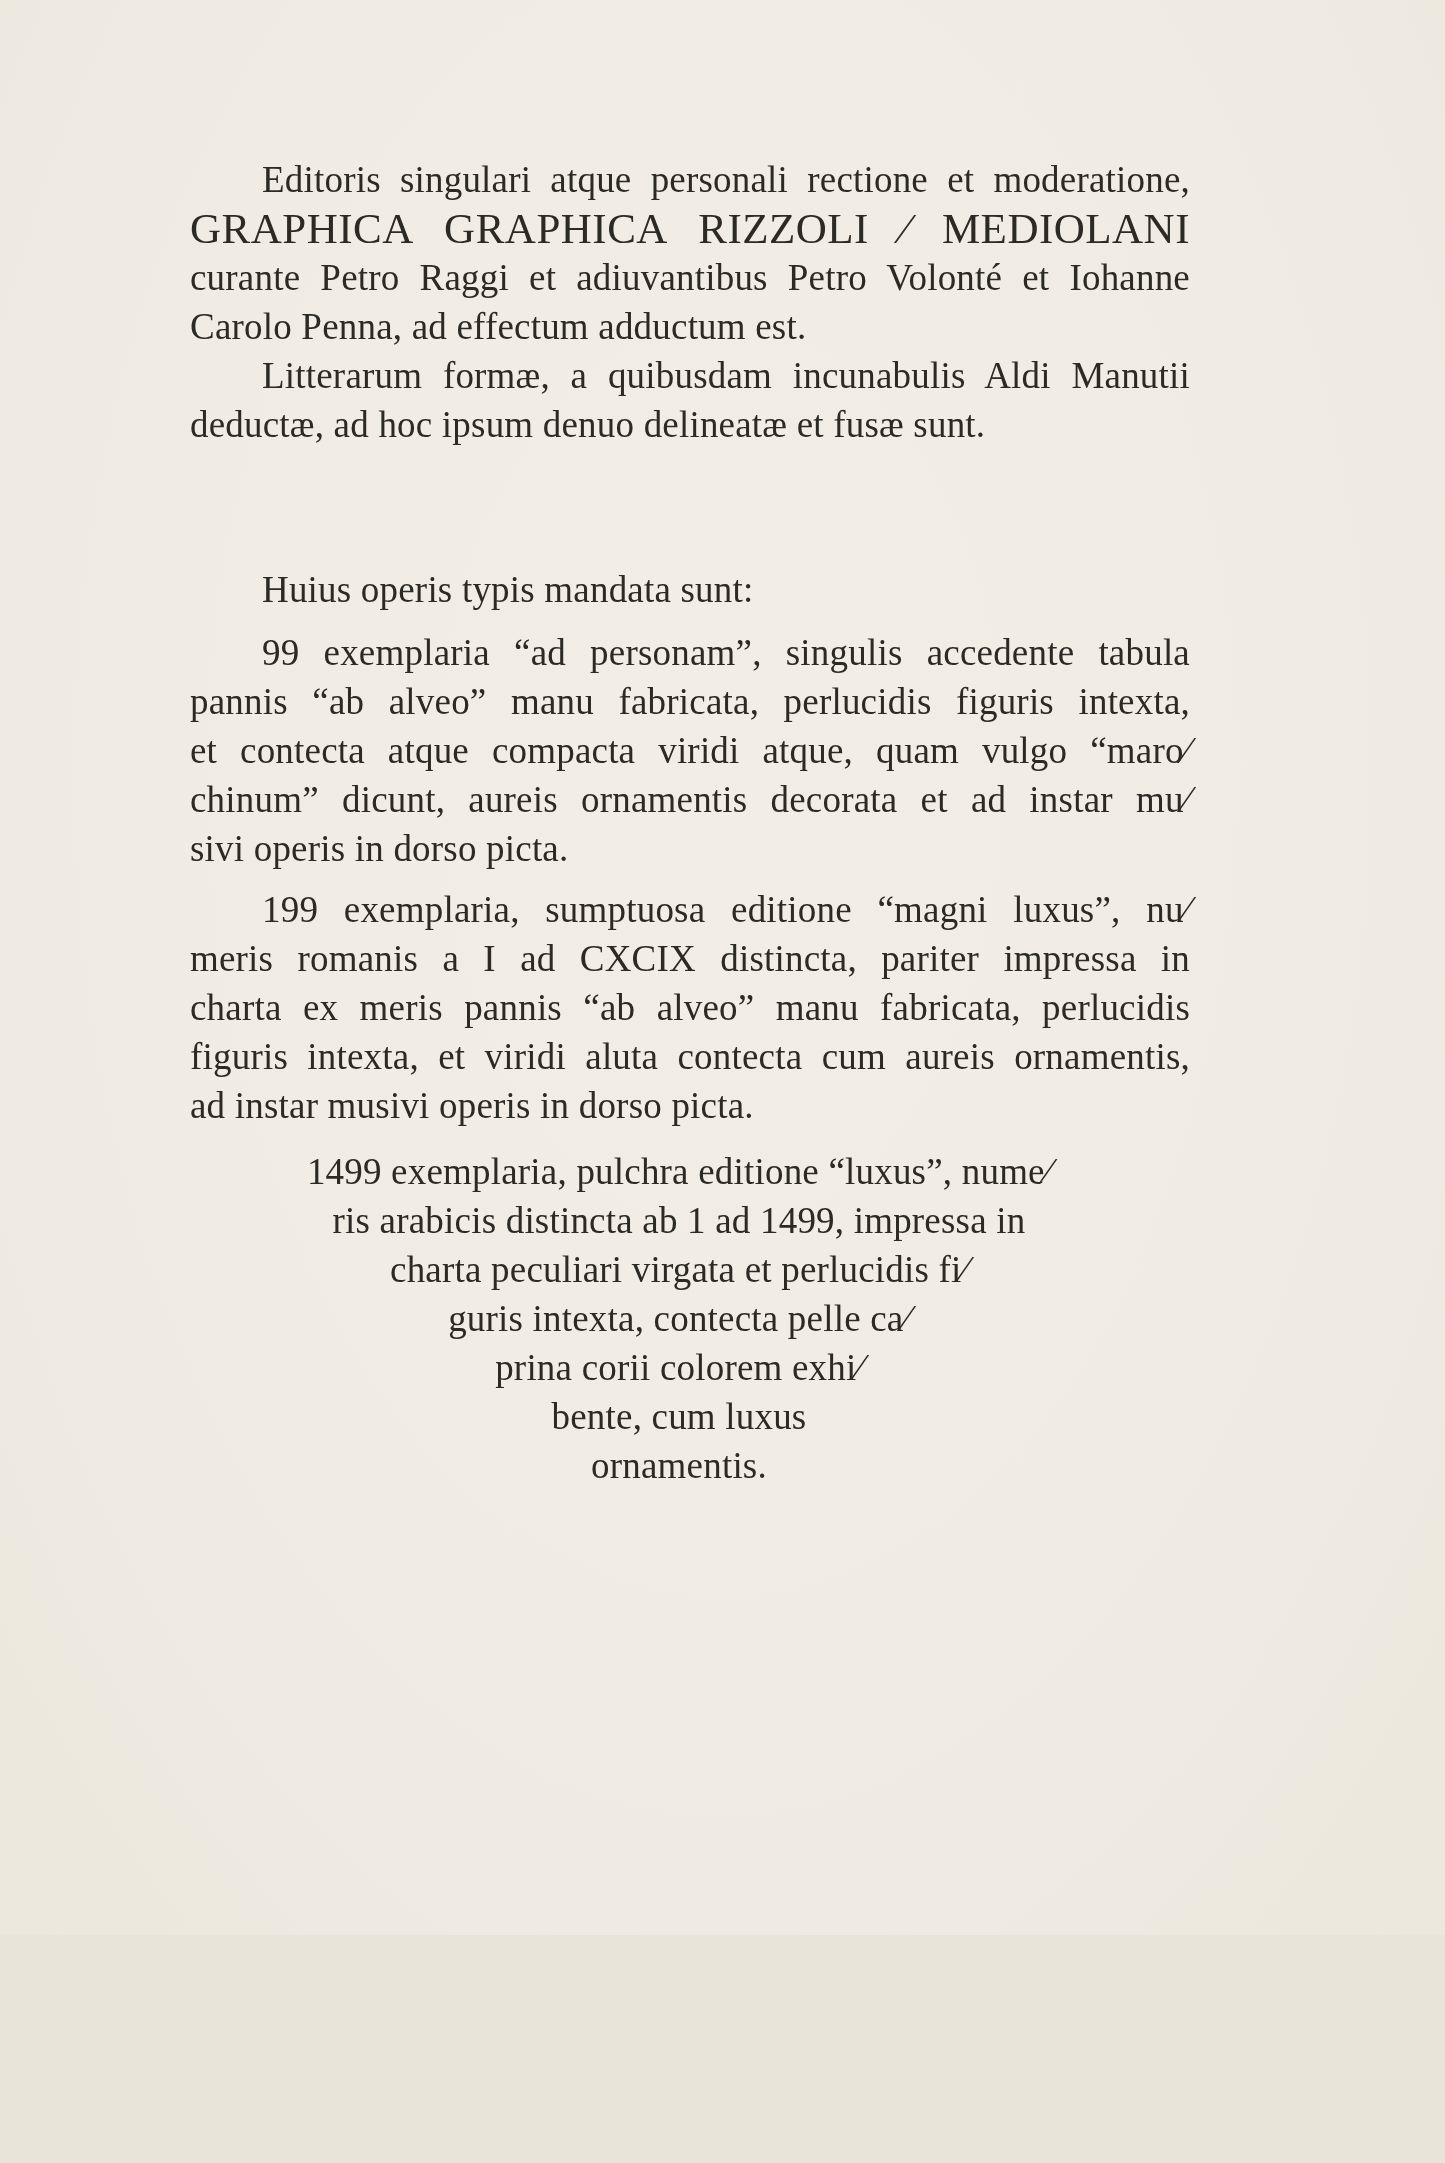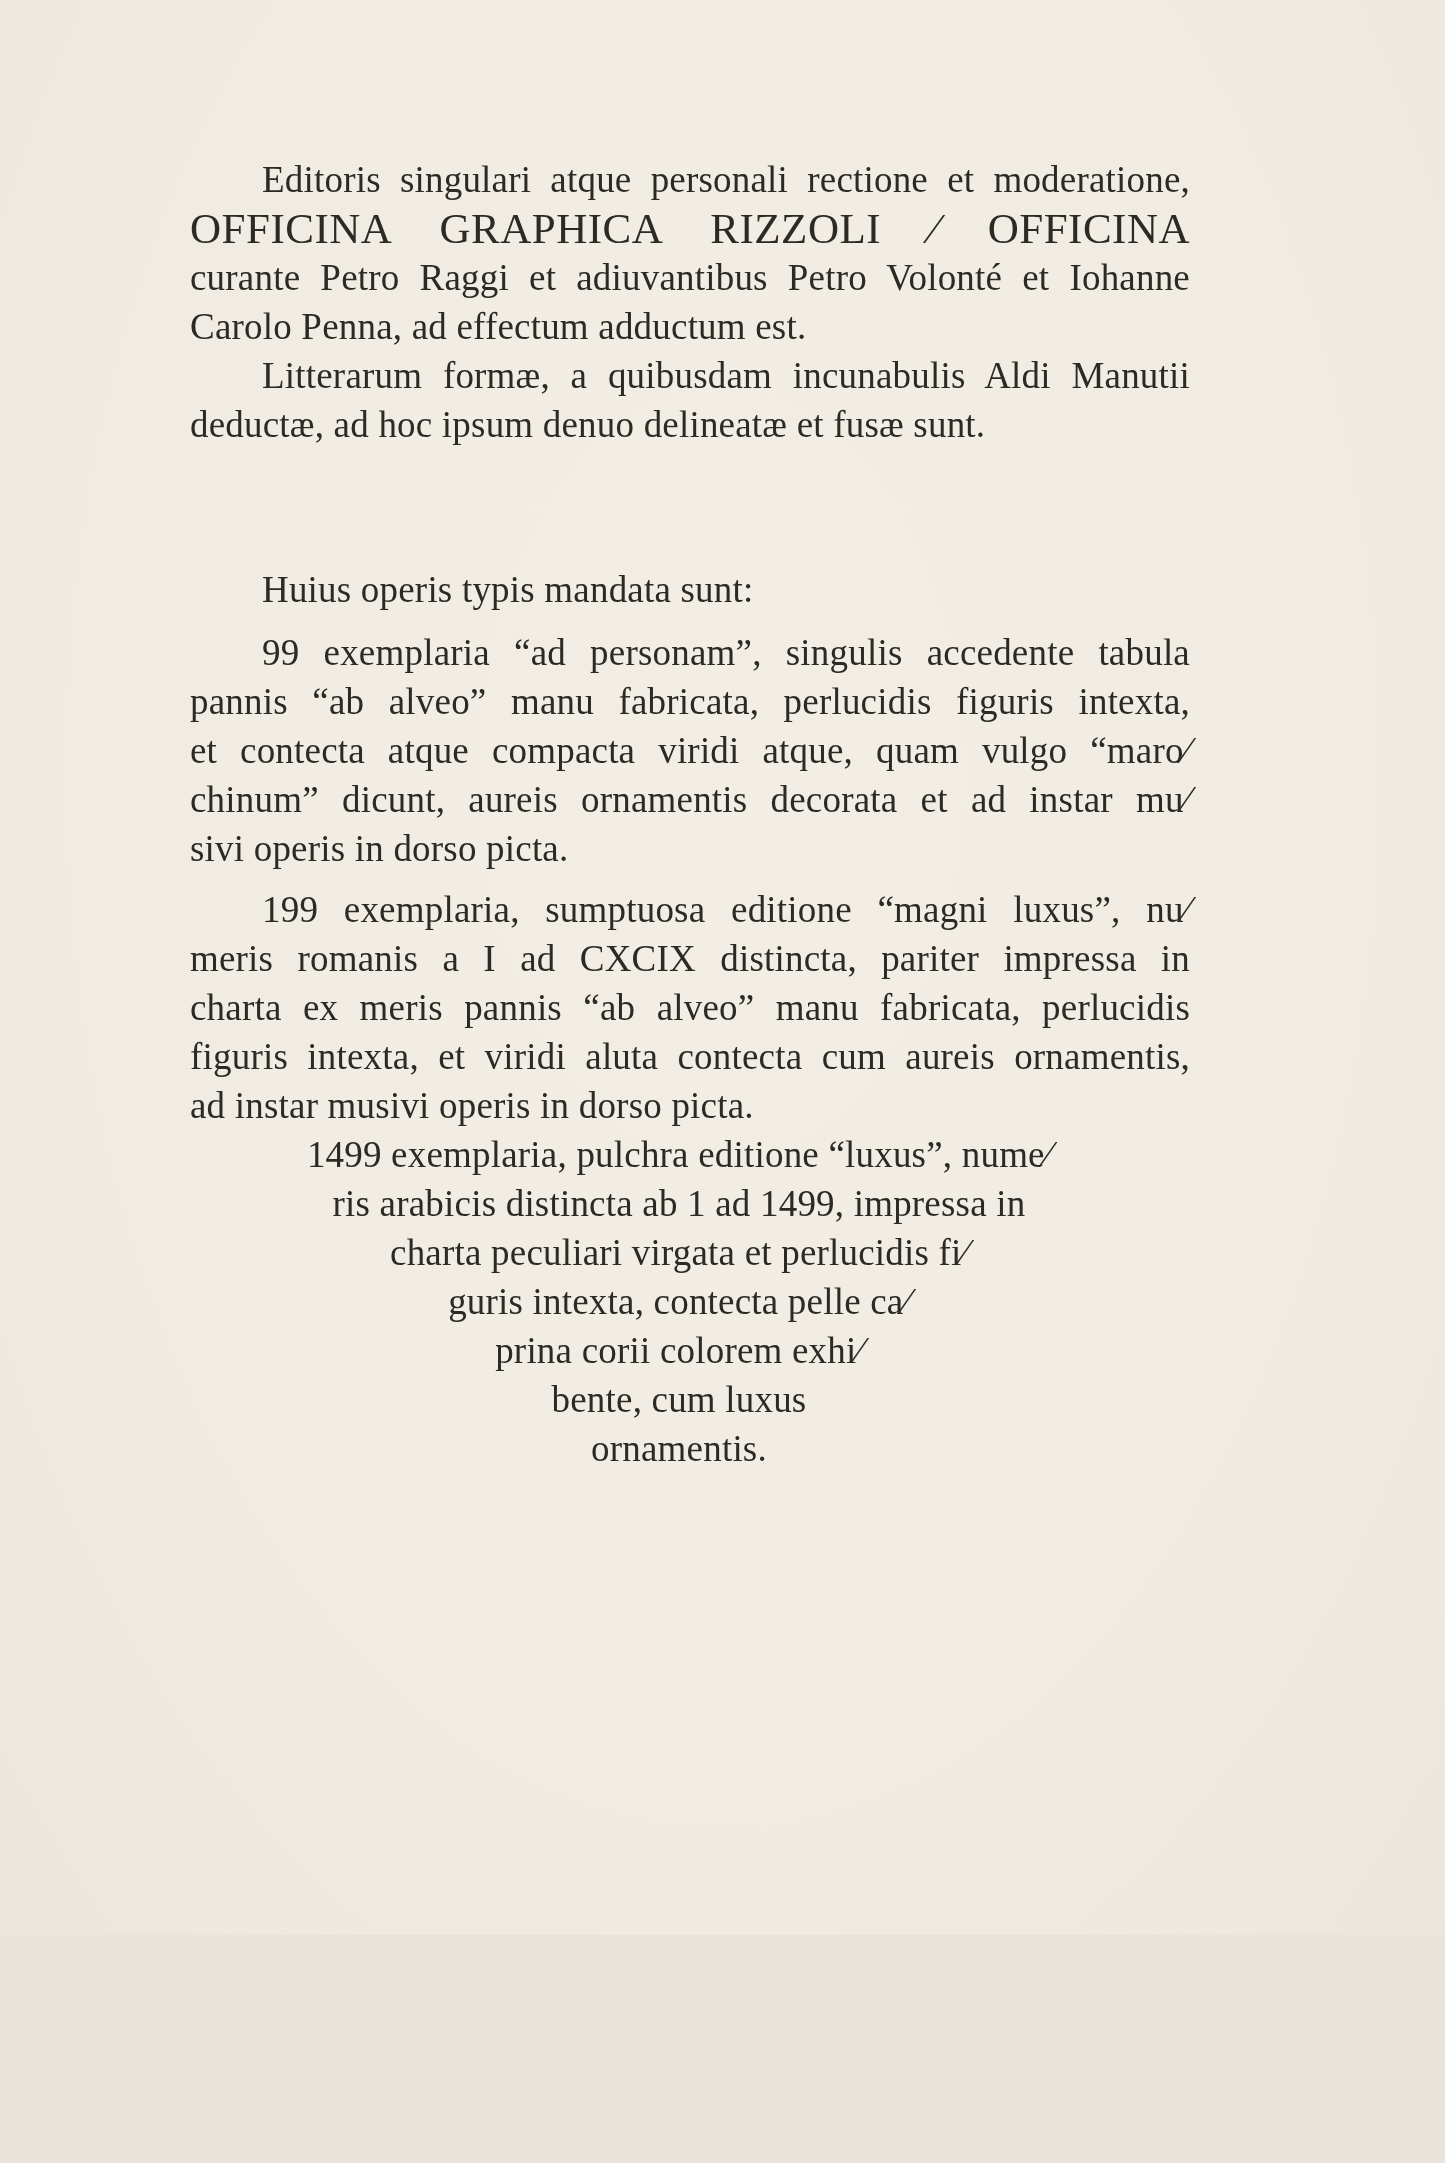--- a/index.html
+++ b/index.html
@@ -34,37 +34,38 @@
   .line.indent { padding-left: 72px; }
   .line.lastline { text-align-last: left; }
   .line.caps {
     font-size: 43px;
     letter-spacing: 0.5px;
   }
   .para-heading { margin-top: 116px; }
   .para-99   { margin-top: 14px; }
   .para-199  { margin-top: 12px; }
   .para-1499 {
+    margin-top: 17px;
     position: relative;
     left: -11px;
   }
   .para-1499 .line {
     text-align: center;
     text-align-last: center;
   }
 </style>
 </head>
 <body>
 
 <div class="page">
   <div class="column">
 
     <div class="para para-production">
       <div class="line indent">Editoris singulari atque personali rectione et moderatione,</div>
-      <div class="line caps">OFFICINA GRAPHICA RIZZOLI ⁄ OFFICINA</div>
+      <div class="line caps">GRAPHICA GRAPHICA RIZZOLI ⁄ MEDIOLANI</div>
       <div class="line">curante Petro Raggi et adiuvantibus Petro Volonté et Iohanne</div>
       <div class="line lastline">Carolo Penna, ad effectum adductum est.</div>
     </div>
 
     <div class="para para-typeface">
       <div class="line indent">Litterarum formæ, a quibusdam incunabulis Aldi Manutii</div>
       <div class="line lastline">deductæ, ad hoc ipsum denuo delineatæ et fusæ sunt.</div>
     </div>
 
     <div class="line indent lastline para-heading">Huius operis typis mandata sunt:</div>

